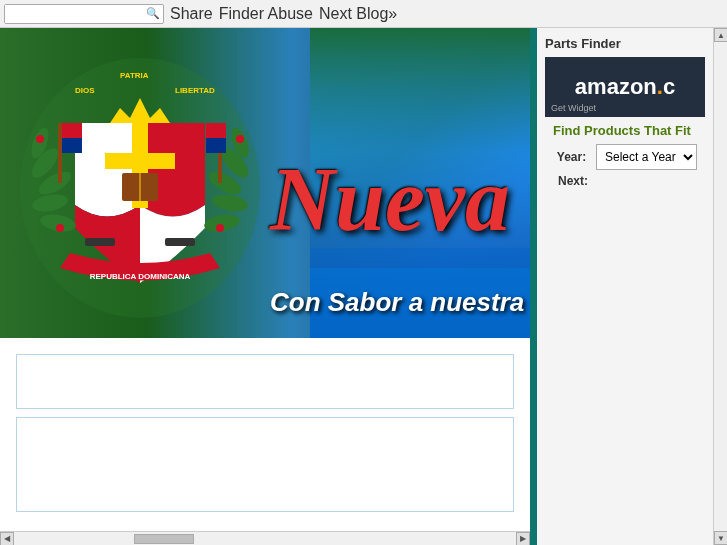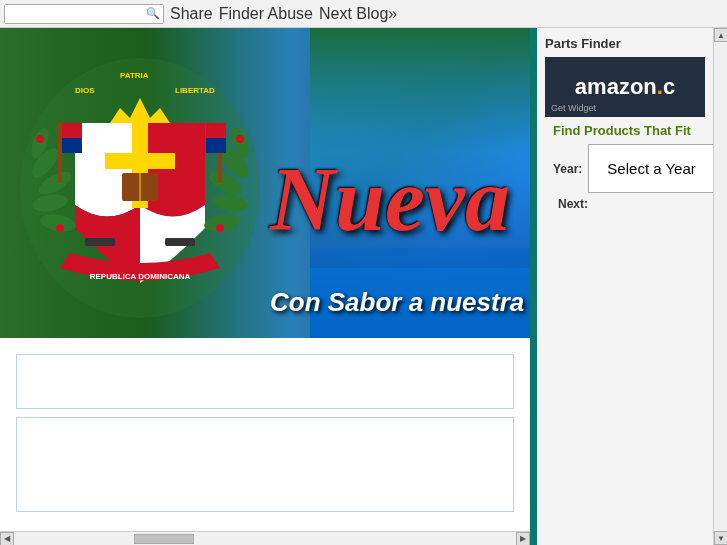--- a/index.html
+++ b/index.html
@@ -194,22 +194,22 @@
     }
     .finder-label {
       width: 40px;
       text-align: center;
       margin-right: 6px;
       color: #333;
       font-weight: bold;
     }
     .finder-select {
       flex: 1;
-      font-size: 15px;
-      padding: 14px;
+      font-size: 12px;
+      padding: 4px;
       border: 1px solid #aaa;
       background: white;
     }
     .scrollbar-arrow {
       width: 14px;
       height: 14px;
       background: #e0e0e0;
       border: 1px solid #aaa;
       display: flex;
       align-items: center;

